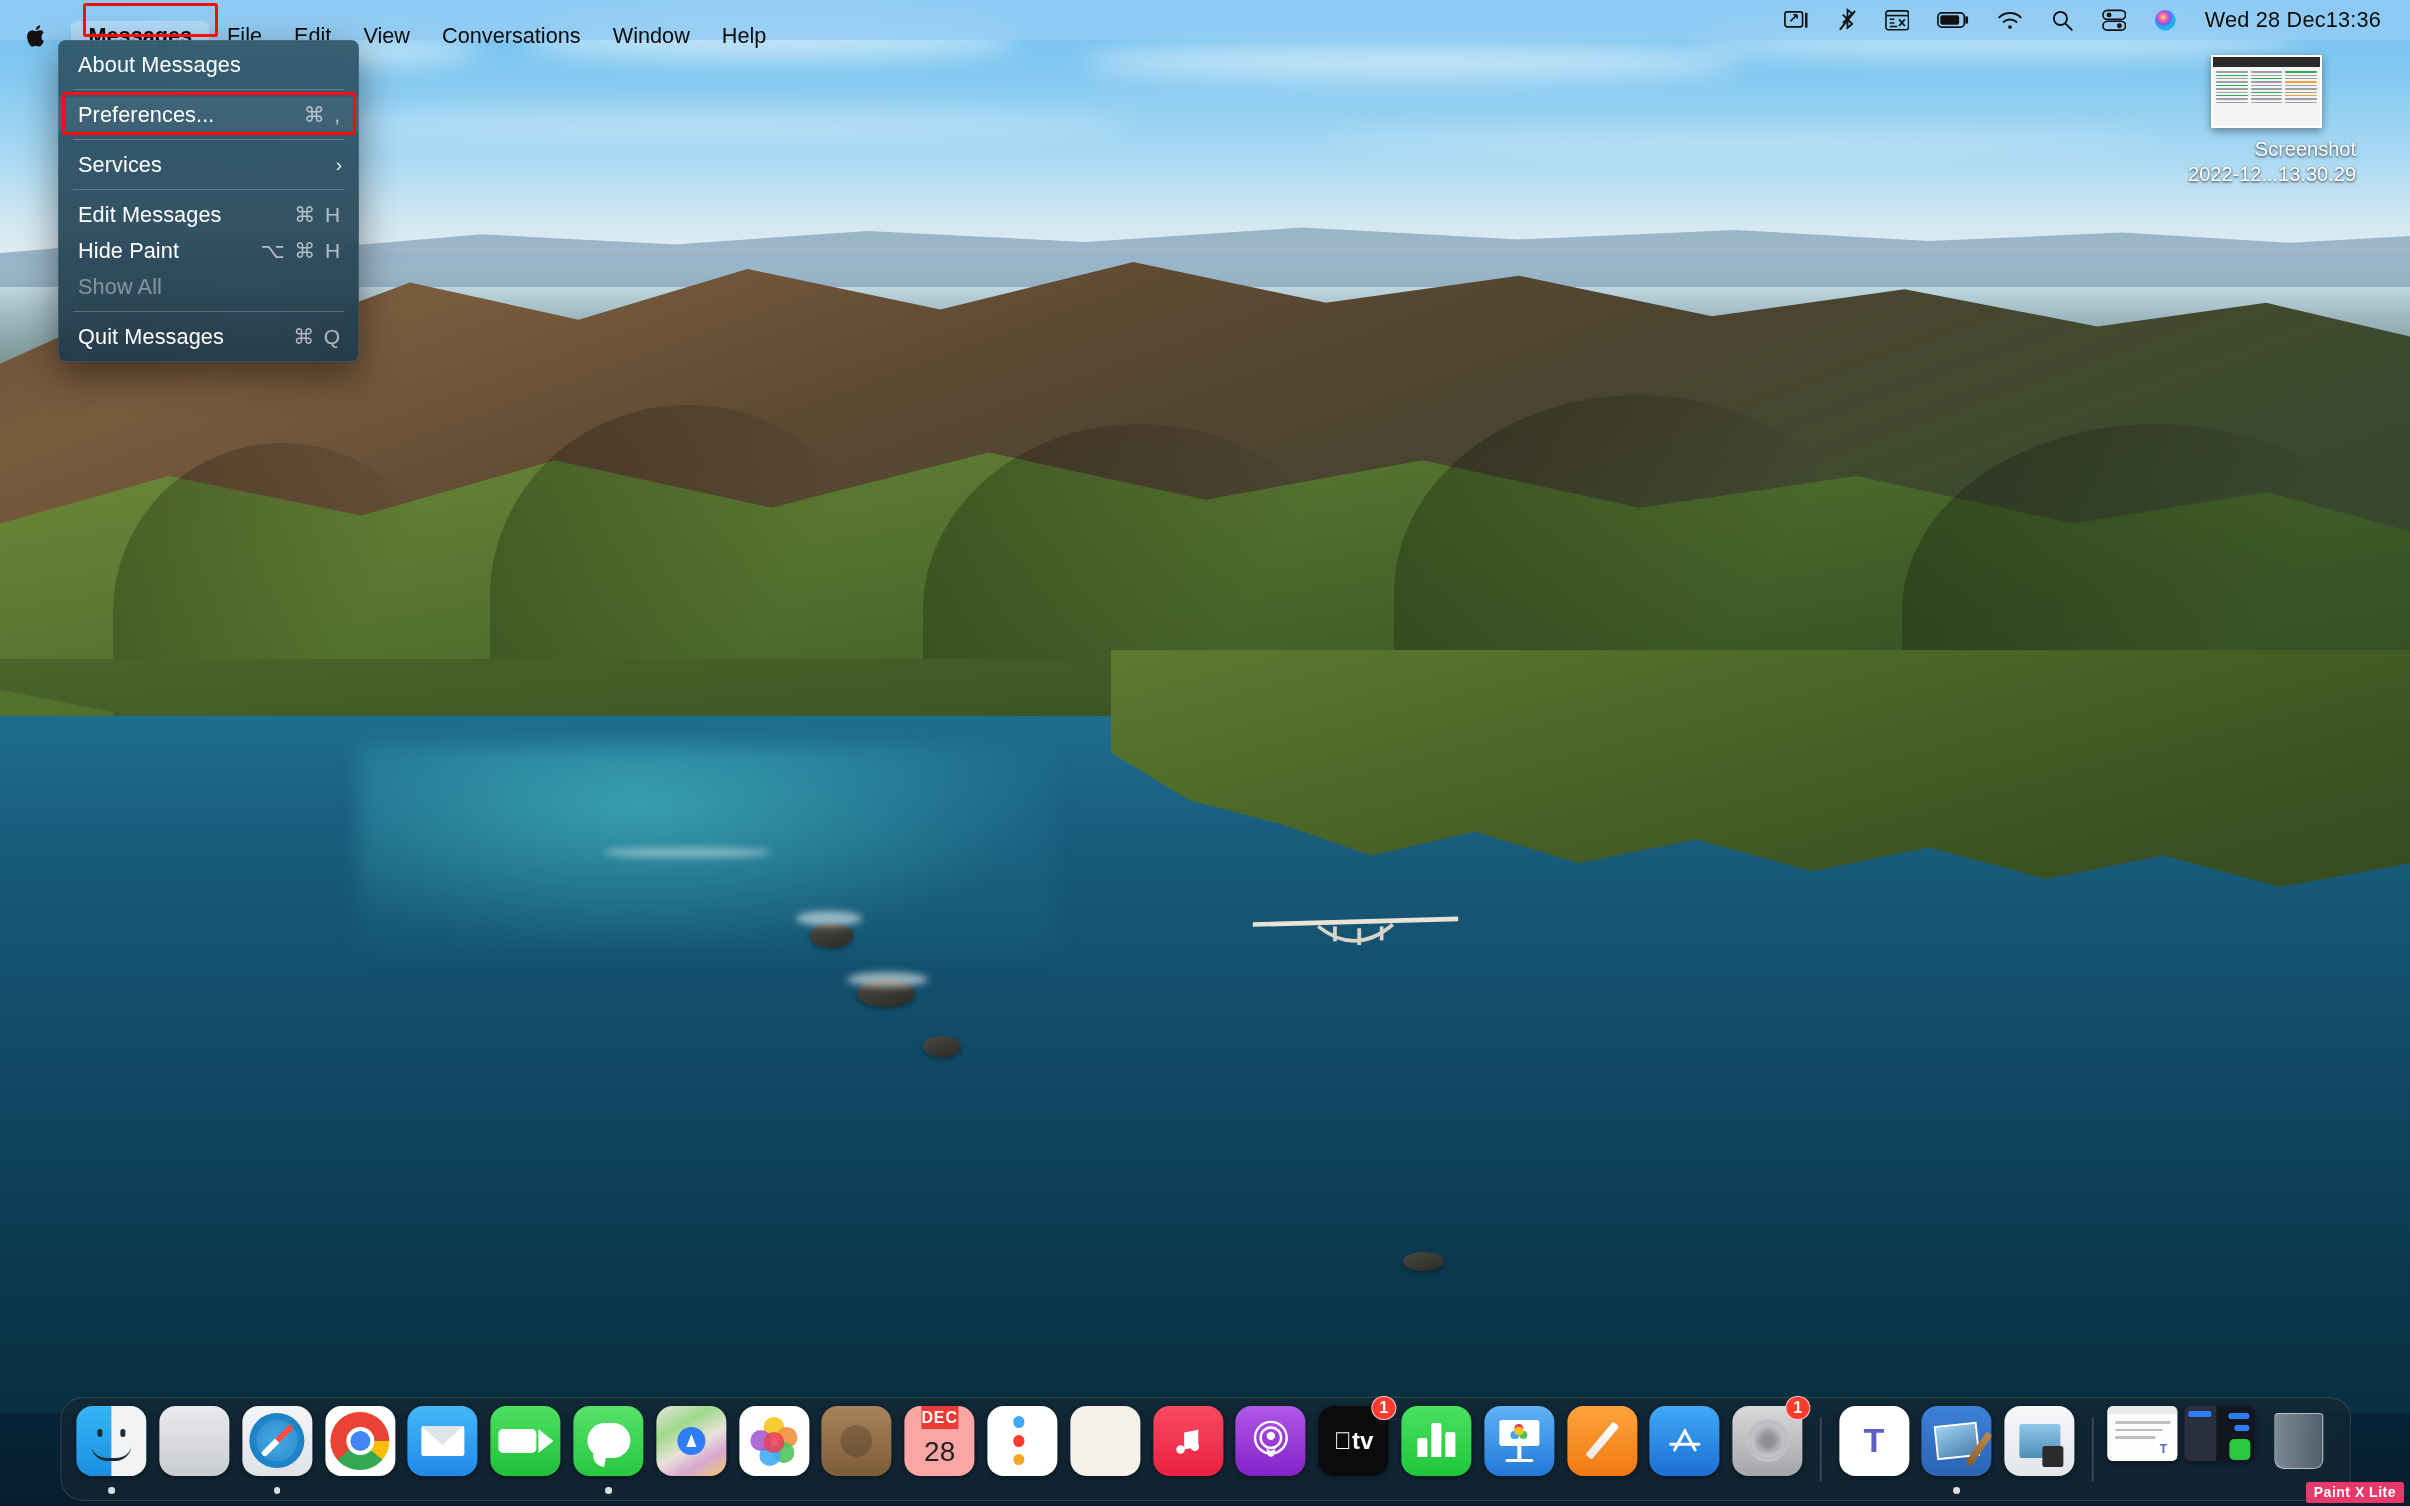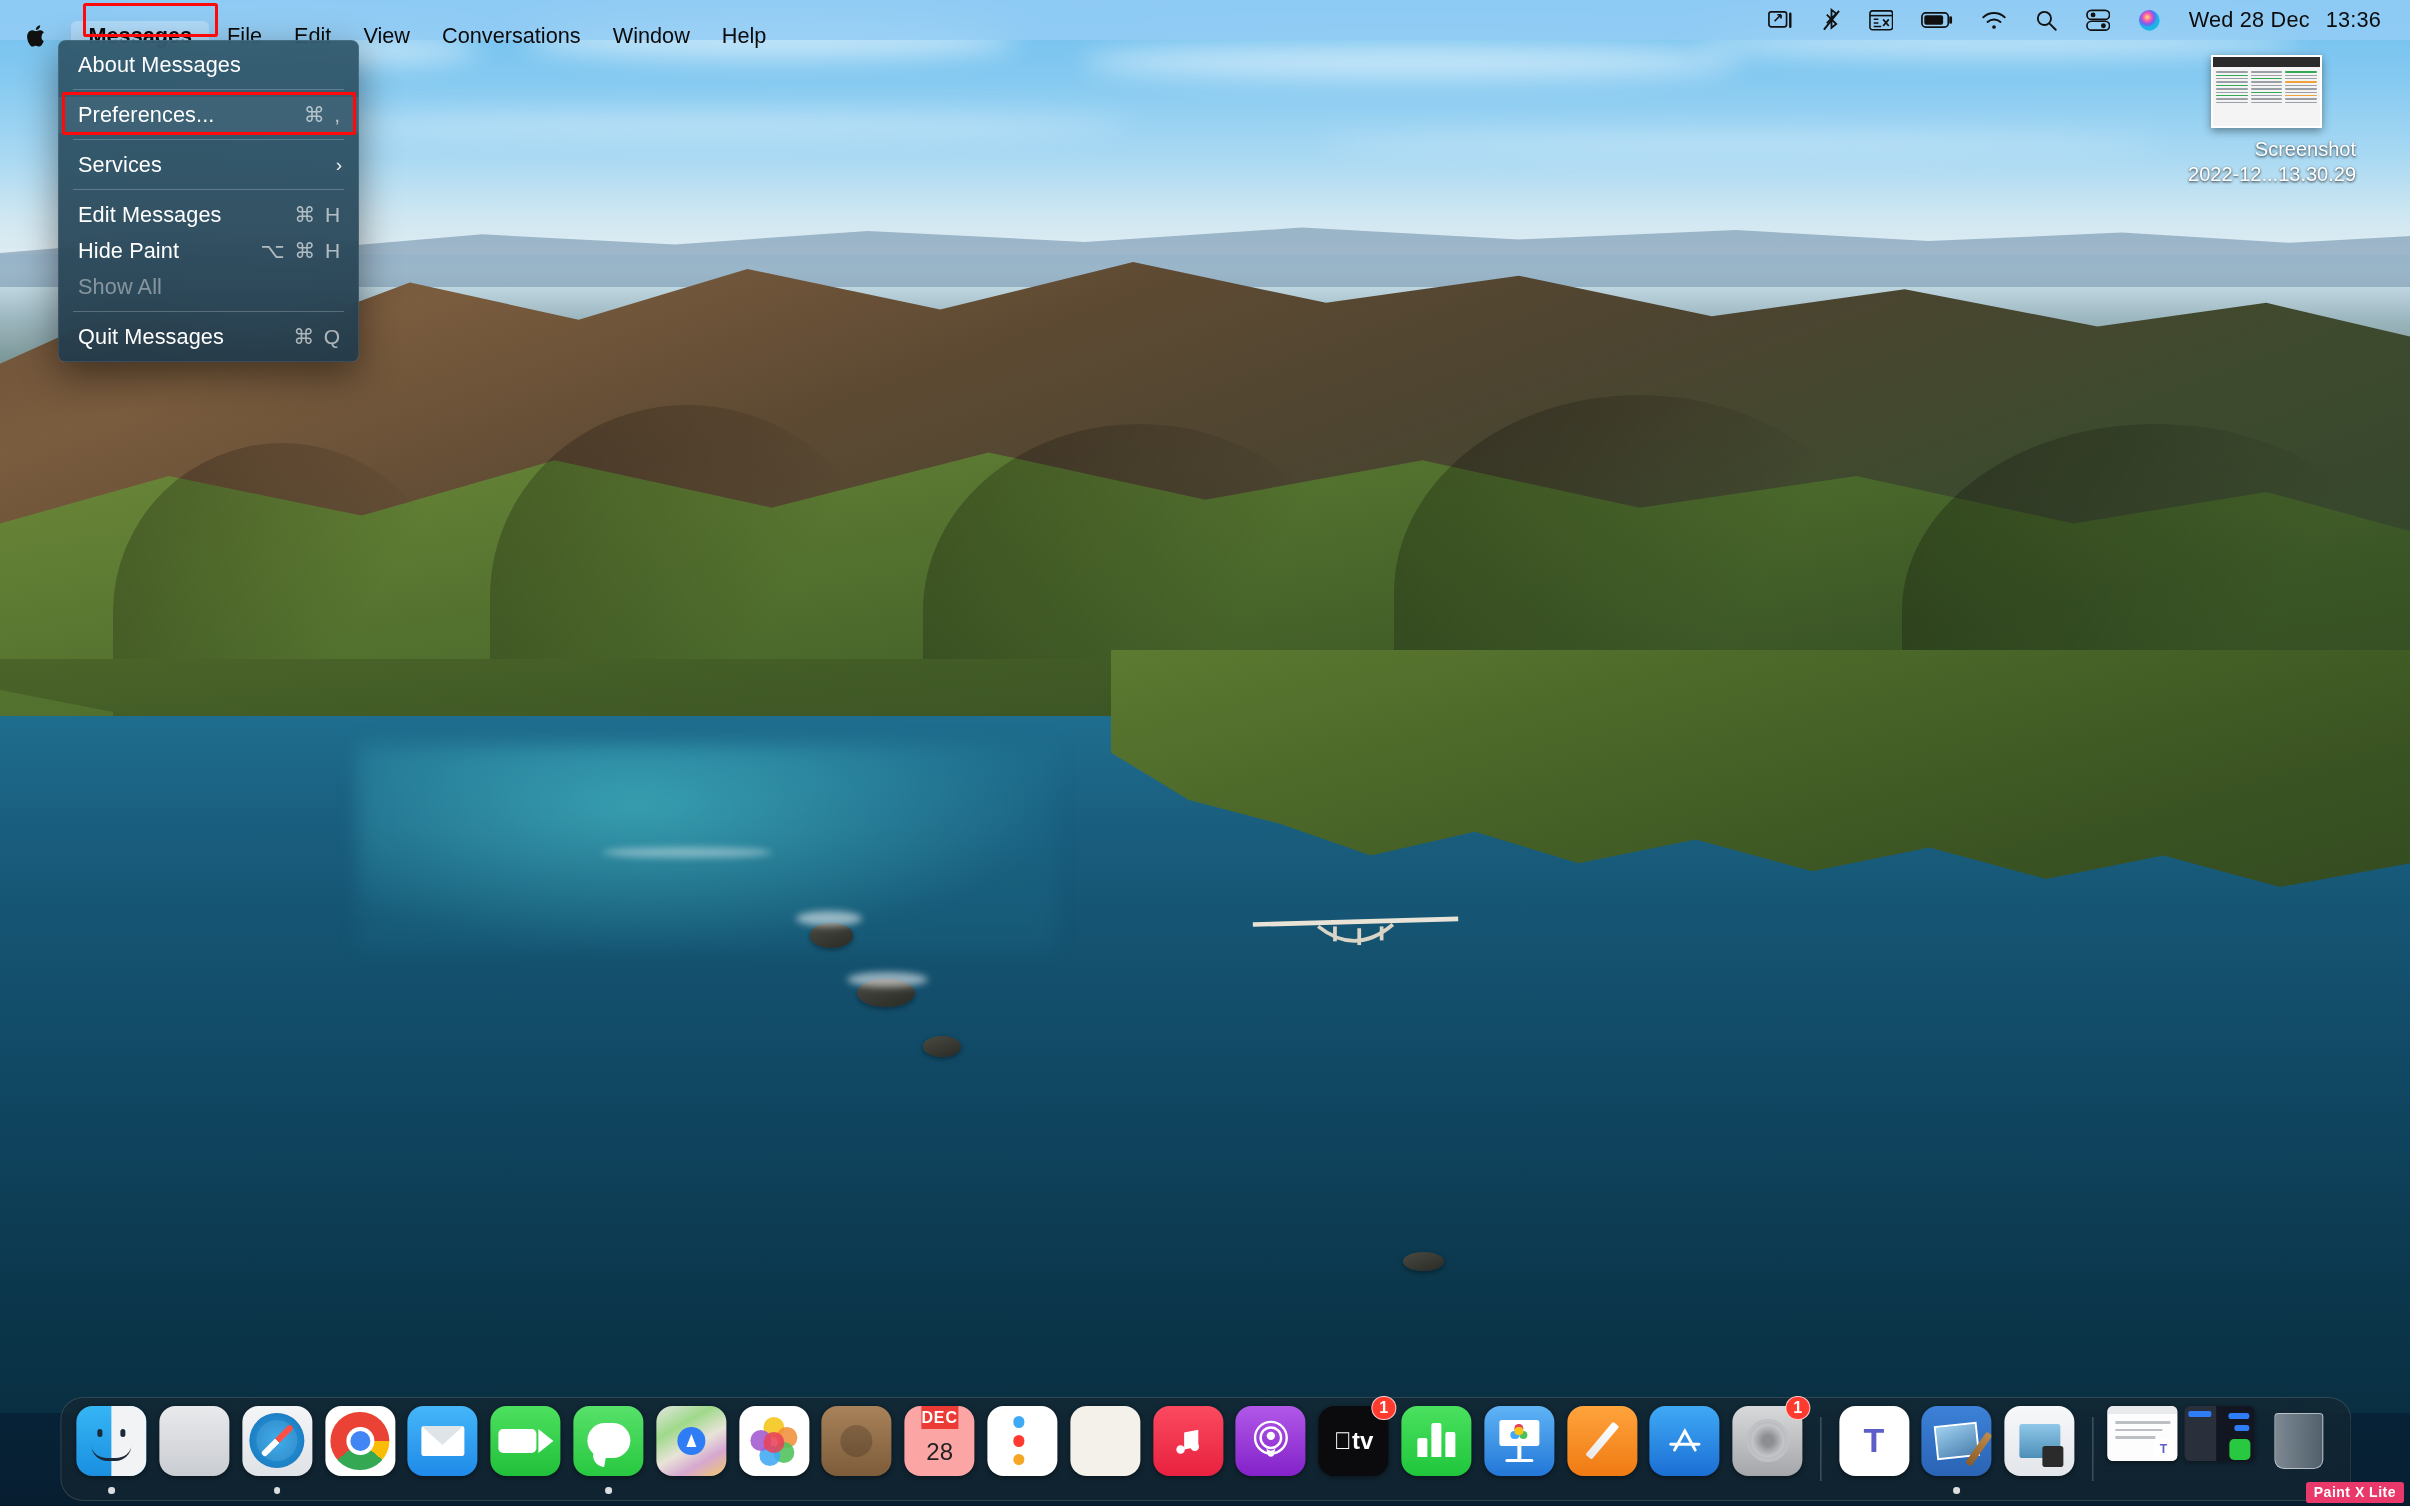--- a/index.html
+++ b/index.html
@@ -136,21 +136,21 @@
     z-index:60;
     pointer-events:none;
   }
   #menubar-right {
     margin-left:auto; display:flex; align-items:center;
     gap:28px; padding-right:30px; height:100%;
   }
   .mb-icon { display:flex; align-items:center; justify-content:center; }
   #mb-clock {
     font-size:21.7px; color:#0b0b0b; letter-spacing:0.2px;
-    display:flex; gap:16px; align-items:center;
+    display:flex; align-items:center;
   }
 
   
   #app-menu {
     position:absolute; left:58px; top:40px; width:301px;
     background:linear-gradient(180deg, rgba(46,86,106,0.93) 0%, rgba(40,72,90,0.93) 55%, rgba(34,58,74,0.94) 100%);
     backdrop-filter:blur(24.5px);
     border-radius:7.5px;
     box-shadow:0 13px 38px rgba(0,0,0,0.45), 0 0 0 0.5px rgba(255,255,255,0.18) inset;
     padding:6.6px 0 7.5px 0;
@@ -297,21 +297,21 @@
   .maps { background:linear-gradient(150deg,#e4e6e1 0%,#9fd98a 30%,#e8e3d8 55%,#d6a8d0 75%,#f0c96a 100%); }
   .maps .pin { width:28px; height:28px; border-radius:50%; background:#2f7df6; display:flex; align-items:center; justify-content:center; }
   .maps .pin:after { content:""; width:0;height:0; border-left:5.6px solid transparent; border-right:5.6px solid transparent; border-bottom:13px solid #fff; }
   .photos { background:#fff; }
   .photos .flower { width:47px; height:47px; position:relative; }
   .photos .flower i { position:absolute; width:21px; height:21px; border-radius:50%; opacity:0.88; }
   .contacts { background:linear-gradient(180deg,#a8825a,#7d5c3a); }
   .contacts .person { width:32px; height:32px; border-radius:50%; background:rgba(0,0,0,0.18); }
   .calendar { background:#fca5a5; display:flex; flex-direction:column; }
   .calendar .cal-top { background:#ec3b36; color:#fff; font-size:16px; font-weight:bold; text-align:center; padding:2.8px 0 1.9px; letter-spacing:0.9px; }
-  .calendar .cal-day { flex:1; display:flex; align-items:center; justify-content:center; font-size:24px; color:#222; font-weight:300; }
+  .calendar .cal-day { flex:1; display:flex; align-items:center; justify-content:center; font-size:28px; color:#222; font-weight:300; }
   .reminders { background:#fff; padding:11.3px 9.4px; display:flex; flex-direction:column; gap:7.5px; justify-content:center; }
   .reminders .r { display:flex; align-items:center; gap:6.6px; }
   .reminders .rd { width:11.3px; height:11.3px; border-radius:50%; }
   .reminders .rl { flex:1; height:2.8px; background:#d5d7da; border-radius:1.9px; }
   .notes { background:#f3f1ea; display:flex; flex-direction:column; }
   .notes .ntop { height:15px; background:linear-gradient(180deg,#f7cf5a,#eec049); }
   .notes .nline { height:2.8px; margin:5.6px 9.4px 0; background:#dedad0; }
   .music { background:linear-gradient(180deg,#fb4a60,#e8213f); }
   .podcasts { background:linear-gradient(180deg,#b158e8,#8322c9); }
   .appletv { background:#0b0b0d; color:#fff; font-size:24px; font-weight:bold; }

